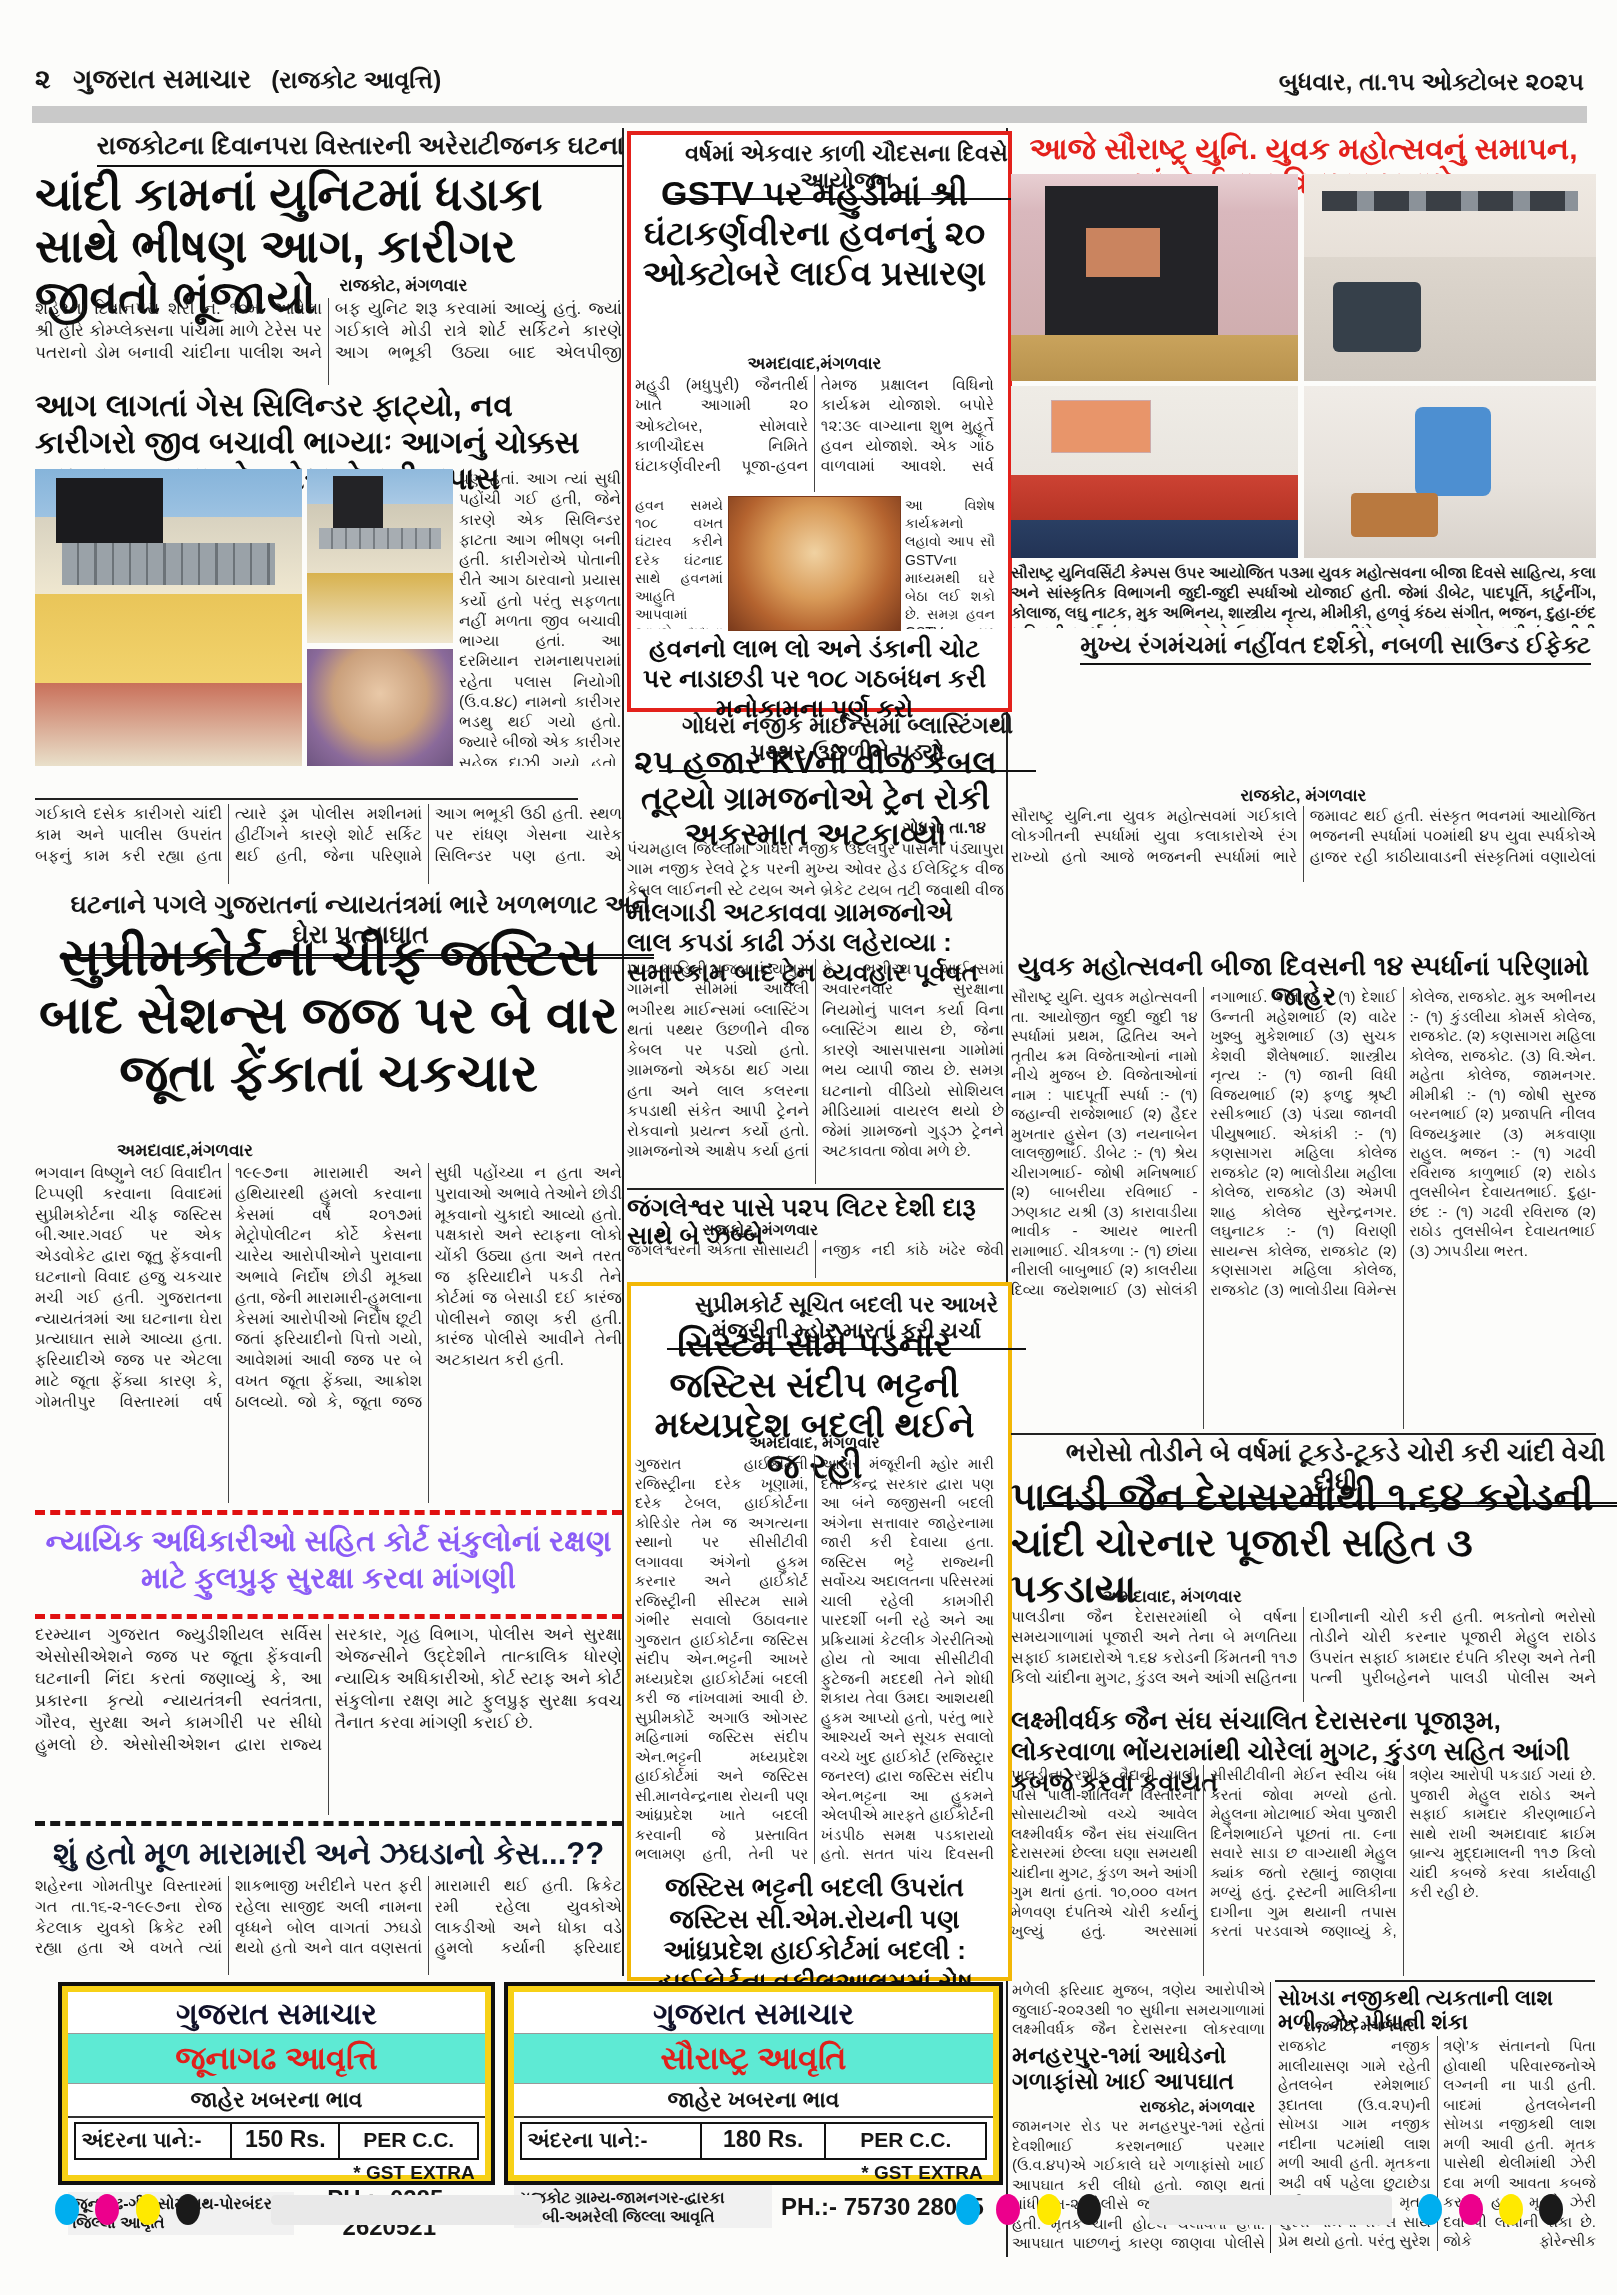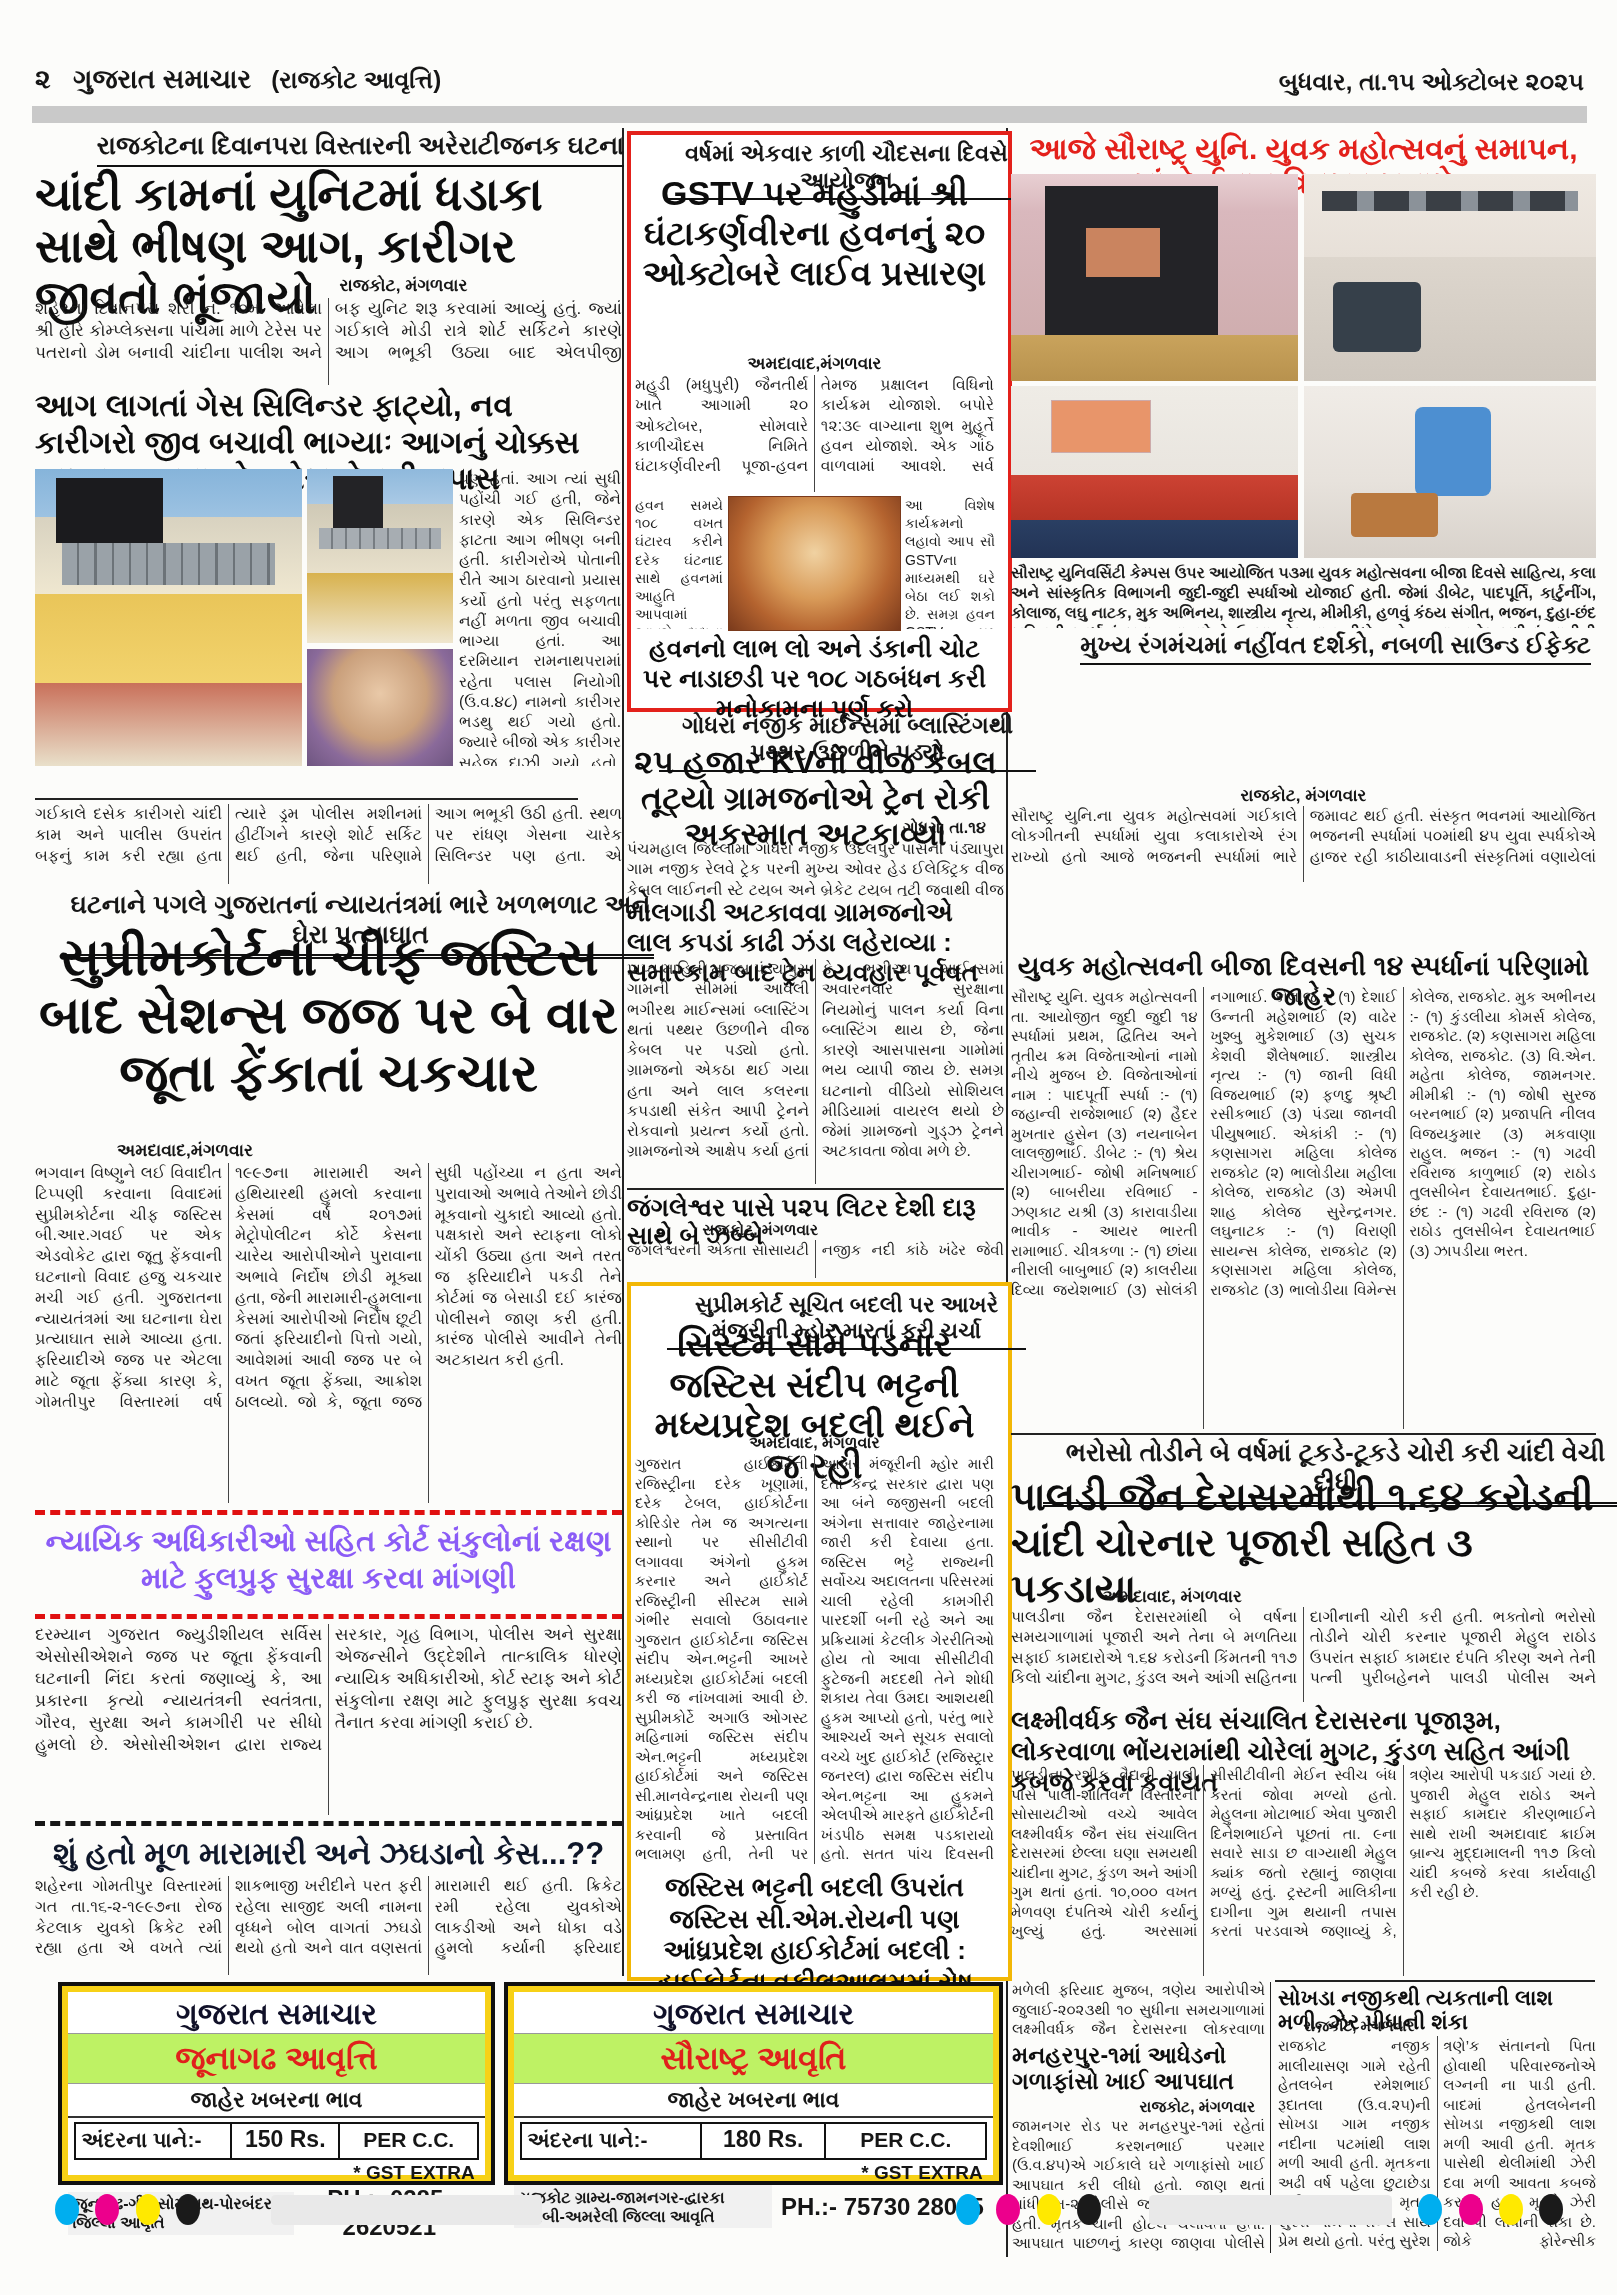--- a/index.html
+++ b/index.html
@@ -23,21 +23,21 @@
   .ph{position:absolute;overflow:hidden;background:#c2ccd2;}
   .ph div{position:absolute;}
   .box-red{position:absolute;border:4px solid #e3211b;background:#fff;}
   .box-yel{position:absolute;border:4px solid #f2b705;background:#fff;}
   .sub-blue{color:#8b5cf6;font-weight:bold;text-align:center;
             border-top:5.2px dashed #e01010;border-bottom:5.2px dashed #e01010;}
   .sub-red{color:#0f172a;font-weight:bold;text-align:center;border-top:5.2px dashed #161616;}
   .ad{position:absolute;border:4px solid #101010;background:#fff;}
   .ad-in{position:absolute;inset:0;border:6.4px solid #f7d117;}
   .ad-brand{font-weight:bold;text-align:center;font-size:30px;padding-top:4.6px;height:36px;color:#101028;}
-  .ad-band{background:#bef264;text-align:center;font-size:32px;font-weight:bold;color:#e0201c;
+  .ad-band{background:#5eead4;text-align:center;font-size:32px;font-weight:bold;color:#e0201c;
            height:49px;line-height:49px;border-top:1.7px solid #999;border-bottom:1.7px solid #999;}
   .ad-rates{text-align:center;font-weight:bold;font-size:22px;height:32px;line-height:32px;border-bottom:2.3px solid #333;}
   .ad-row{display:flex;border:2.3px solid #111;margin:4.6px 5.8px 0 5.8px;height:34px;}
   .ad-row span{display:block;line-height:31px;font-weight:bold;}
   .ad-lbl{width:38%;font-size:21px;padding-left:5.8px;border-right:2.3px solid #111;}
   .ad-price{width:27%;font-size:23px;text-align:center;border-right:2.3px solid #111;}
   .ad-unit{width:35%;font-size:21px;text-align:center;}
   .ad-note{text-align:right;font-weight:bold;font-size:19px;padding:2.3px 10.4px 0 0;height:23px;}
   .ad-foot{display:flex;align-items:center;}
   .ad-regions{font-weight:bold;font-size:16px;line-height:1.2;background:#f1f1f1;padding:2.3px 4.6px;width:52%;}

